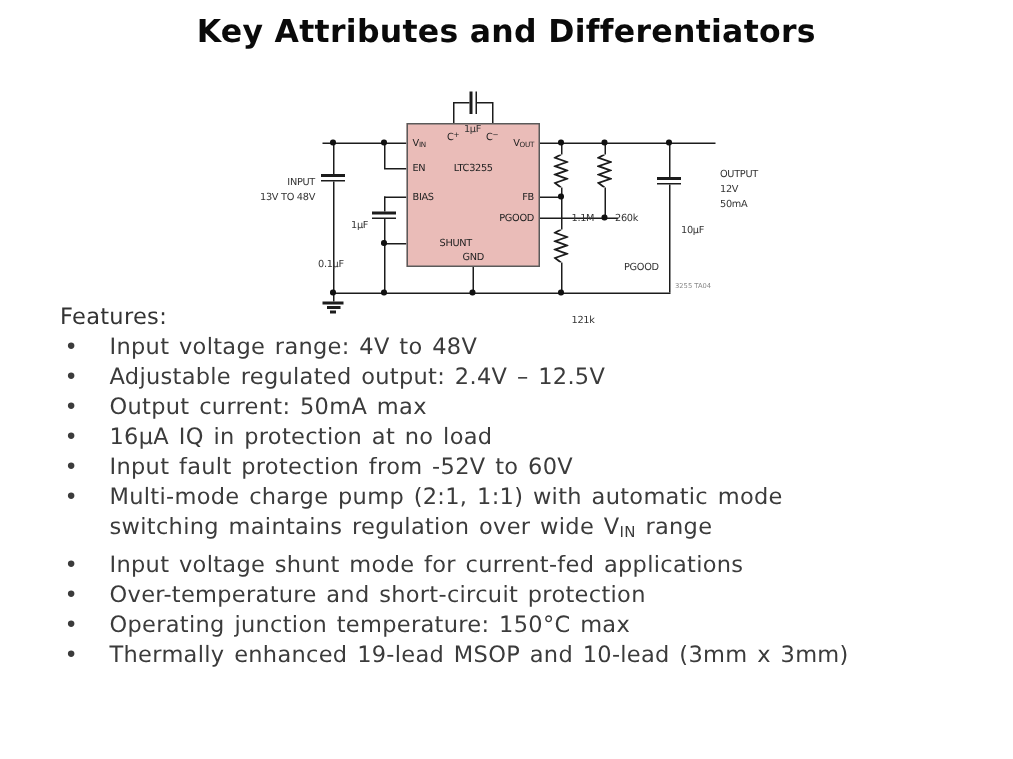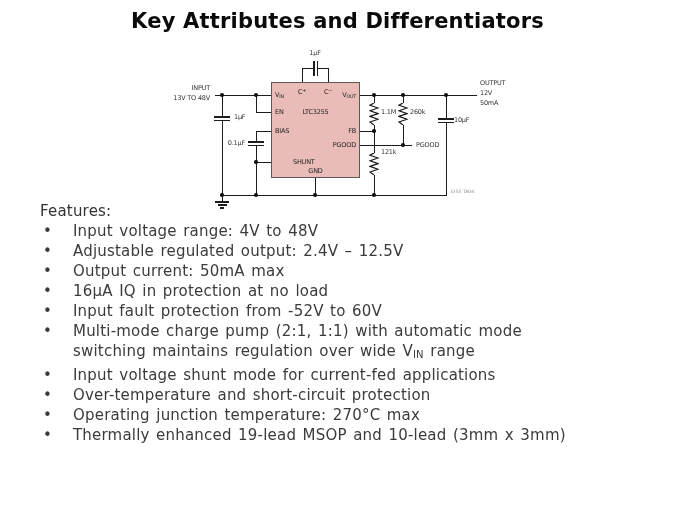--- a/index.html
+++ b/index.html
@@ -19,21 +19,21 @@
   .res{position:absolute;width:10px;height:22px;}
   .ic{position:absolute;left:121px;top:37px;width:89px;height:96px;
       background:#eabcb8;border:1px solid #5a5a5a;box-sizing:border-box;}
   .pin{position:absolute;font-size:6.5px;line-height:7px;color:#222;white-space:nowrap;letter-spacing:-0.2px;}
   .pin sub{font-size:4.8px;vertical-align:-1px;}
   .pin sup{font-size:4.8px;vertical-align:2px;}
   .pl{left:3px;}
   .pr{right:3px;text-align:right;}
   .pc{left:0;width:100%;text-align:center;}
   .clabel{position:absolute;font-size:6.5px;line-height:7px;color:#333;
-          white-space:nowrap;letter-spacing:-0.2px;}
+          white-space:nowrap;letter-spacing:-0.2px;margin-top:33px;}
   .lblock{line-height:10px;}
   .ref{position:absolute;font-size:4.5px;line-height:5px;color:#8a8a8a;white-space:nowrap;}
 
   
   .features{position:absolute;left:40px;top:201px;width:610px;color:#3b3b3b;}
   .features h2{margin:0;font-size:15px;line-height:20px;font-weight:normal;color:#333;letter-spacing:0.2px;}
   .features ul{list-style:none;margin:0;padding:0;}
   .features li{position:relative;padding-left:33px;font-size:15px;line-height:20px;
                letter-spacing:0.2px;word-spacing:1.5px;}
   .features .bullet{position:absolute;left:3px;top:0;}
@@ -131,25 +131,25 @@
       <div>INPUT</div>
       <div>13V TO 48V</div>
     </div>
     <div class="clabel lblock" style="left:330px;top:33px;">
       <div>OUTPUT</div>
       <div>12V</div>
       <div>50mA</div>
     </div>
     <div class="clabel" style="left:150px;top:5px;width:30px;text-align:center;">1µF</div>
     <div class="clabel" style="left:84px;top:69px;">1µF</div>
-    <div class="clabel" style="left:62px;top:95px;width:33px;text-align:right;">0.1µF</div>
+    <div class="clabel" style="left:62px;top:95px;width:33px;text-align:left;">0.1µF</div>
     <div class="clabel" style="left:304px;top:72px;">10µF</div>
     <div class="clabel" style="left:231px;top:64px;text-align:right;">1.1M</div>
     <div class="clabel" style="left:260px;top:64px;">260k</div>
-    <div class="clabel" style="left:231px;top:104px;text-align:center;">121k</div>
+    <div class="clabel" style="left:231px;top:132px;text-align:center;">121k</div>
     <div class="clabel" style="left:266px;top:96.5px;">PGOOD</div>
     <div class="ref" style="left:300px;top:144px;">3255 TA04</div>
   </div>
 
   <div class="features">
     <h2>Features:</h2>
     <ul>
       <li>
         <span class="bullet">•</span>
         <span>Input voltage range: 4V to 48V</span>
@@ -178,21 +178,21 @@
       <li>
         <span class="bullet">•</span>
         <span>Input voltage shunt mode for current-fed applications</span>
       </li>
       <li>
         <span class="bullet">•</span>
         <span>Over-temperature and short-circuit protection</span>
       </li>
       <li>
         <span class="bullet">•</span>
-        <span>Operating junction temperature: 270°C max</span>
+        <span>Operating junction temperature: 150°C max</span>
       </li>
       <li>
         <span class="bullet">•</span>
         <span>Thermally enhanced 19-lead MSOP and 10-lead (3mm x 3mm)</span>
       </li>
     </ul>
   </div>
 
 </div>
 

